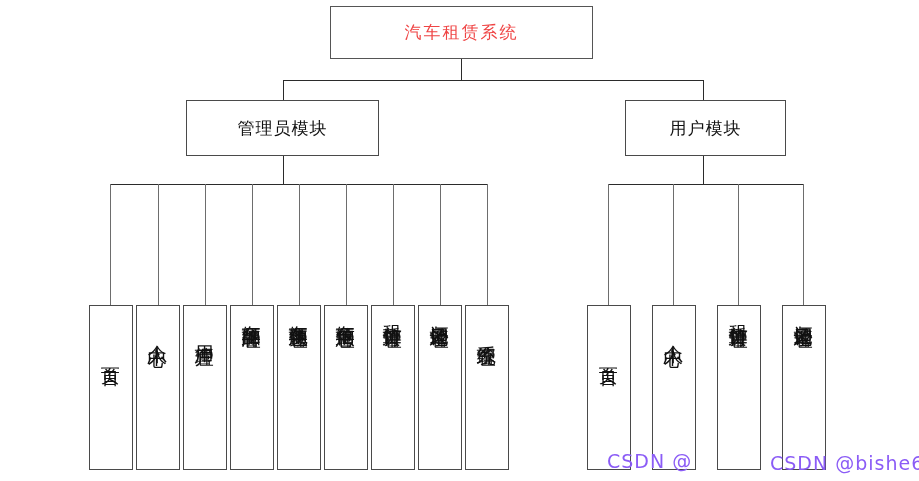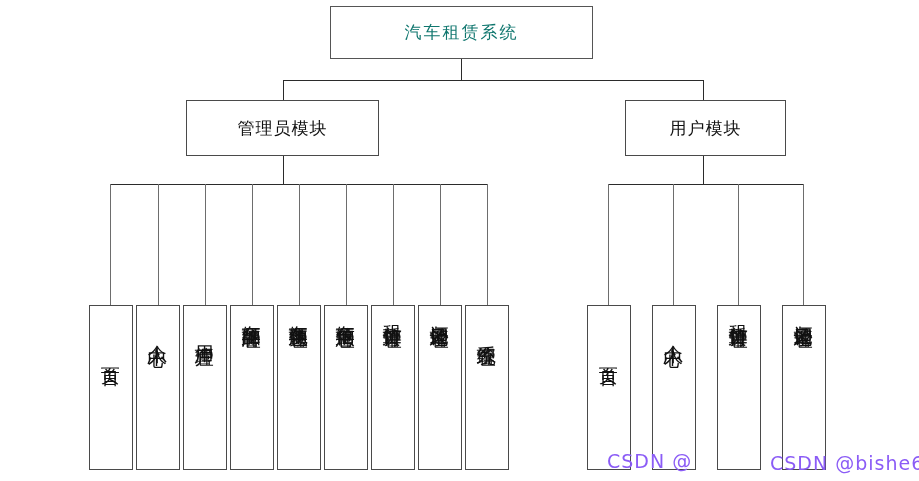--- a/index.html
+++ b/index.html
@@ -42,21 +42,21 @@
   
   .node.root {
     left: 330px;
     top: 6px;
     width: 263px;
     height: 53px;
     border-color: #555;
   }
   .node.root .node-label {
     font-size: 17px;
-    color: #0f766e;
+    color: #ef4444;
     letter-spacing: 2px;
   }
 
   
   .node.module {
     top: 100px;
     height: 56px;
     border-color: #4a4a4a;
   }
   .node.module .node-label {

